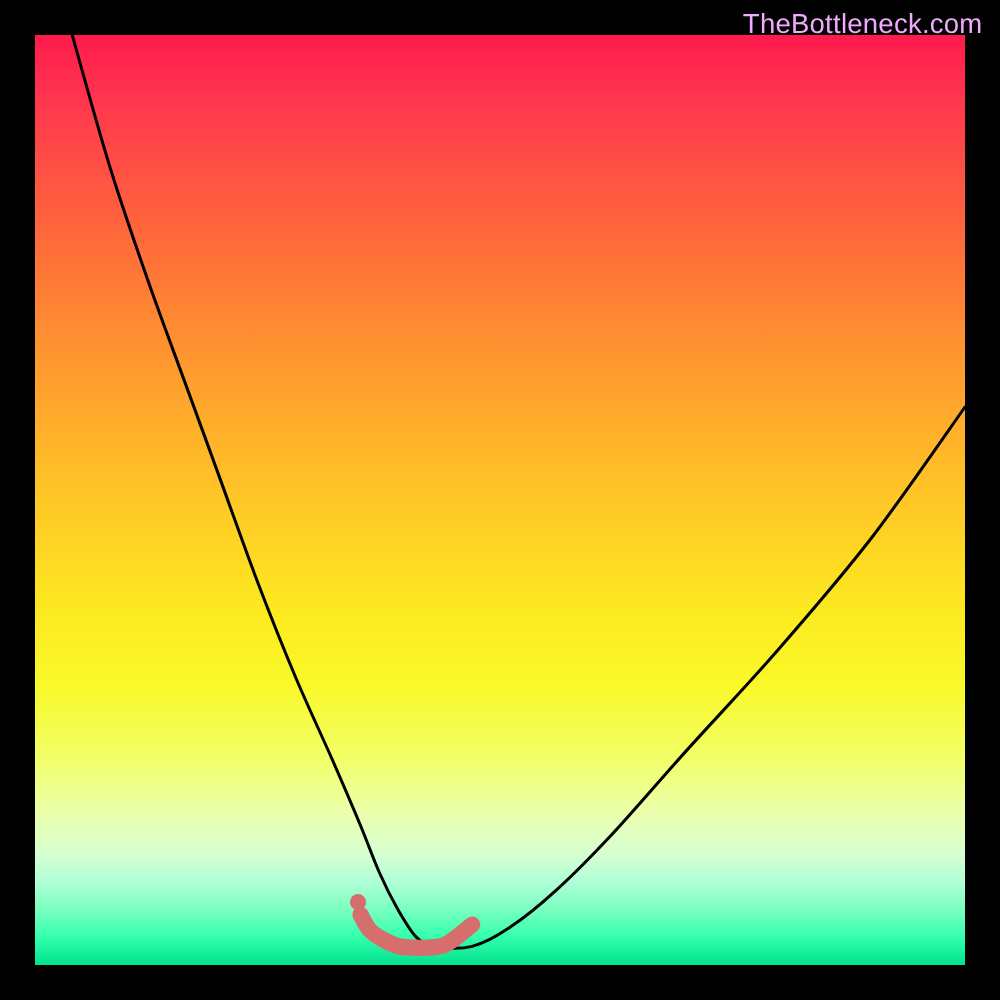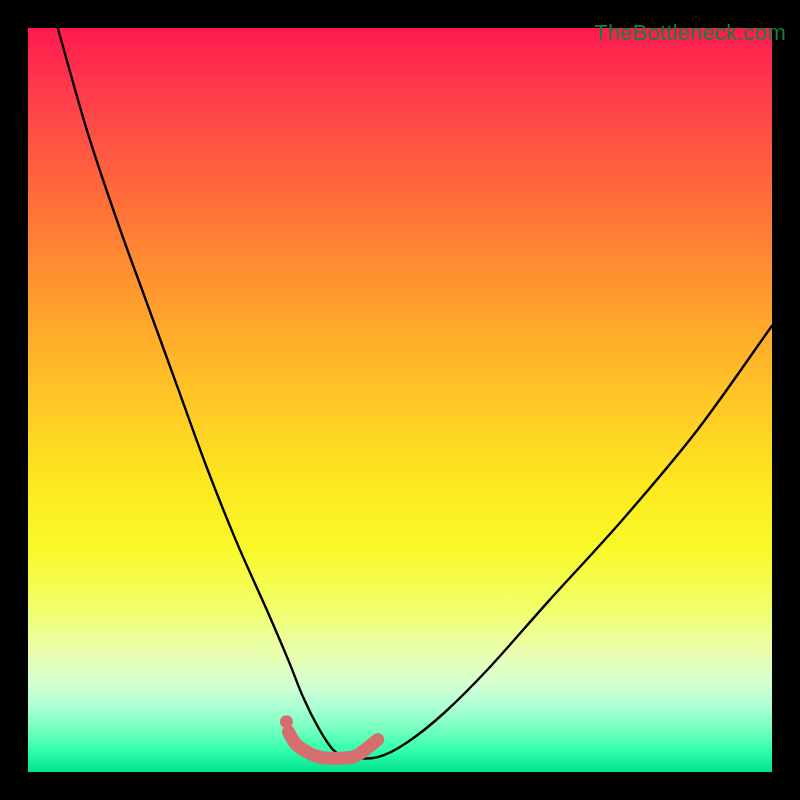--- a/index.html
+++ b/index.html
@@ -28,23 +28,23 @@
       #f2ff6a 78%,
       #e9ffb0 84%,
       #d6ffd0 88%,
       #b0ffd6 91%,
       #7affc0 94%,
       #33ffad 97%,
       #00e28c 100%);
   }
   .watermark {
     position: absolute;
-    top: 20px;
+    top: 6px;
     right: 14px;
-    color: #15803d;
+    color: #f0abfc;
     font-size: 22px;
     letter-spacing: 0.2px;
     font-weight: 400;
     user-select: none;
   }
   svg.curve {
     position: absolute;
     left: 0;
     top: 0;
     width: 744px;

